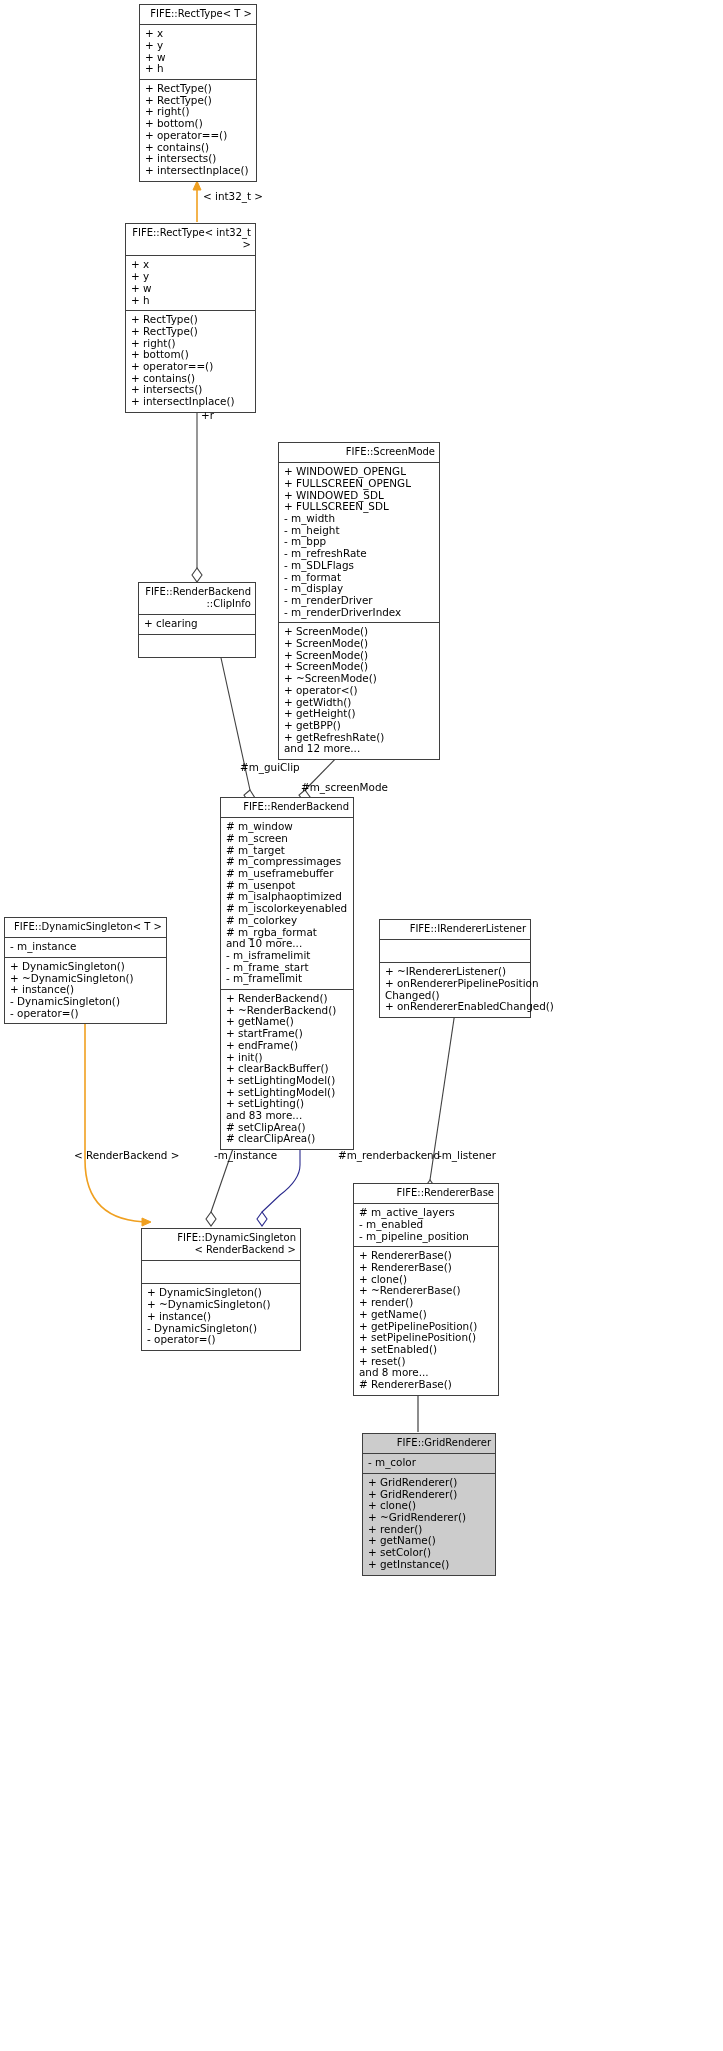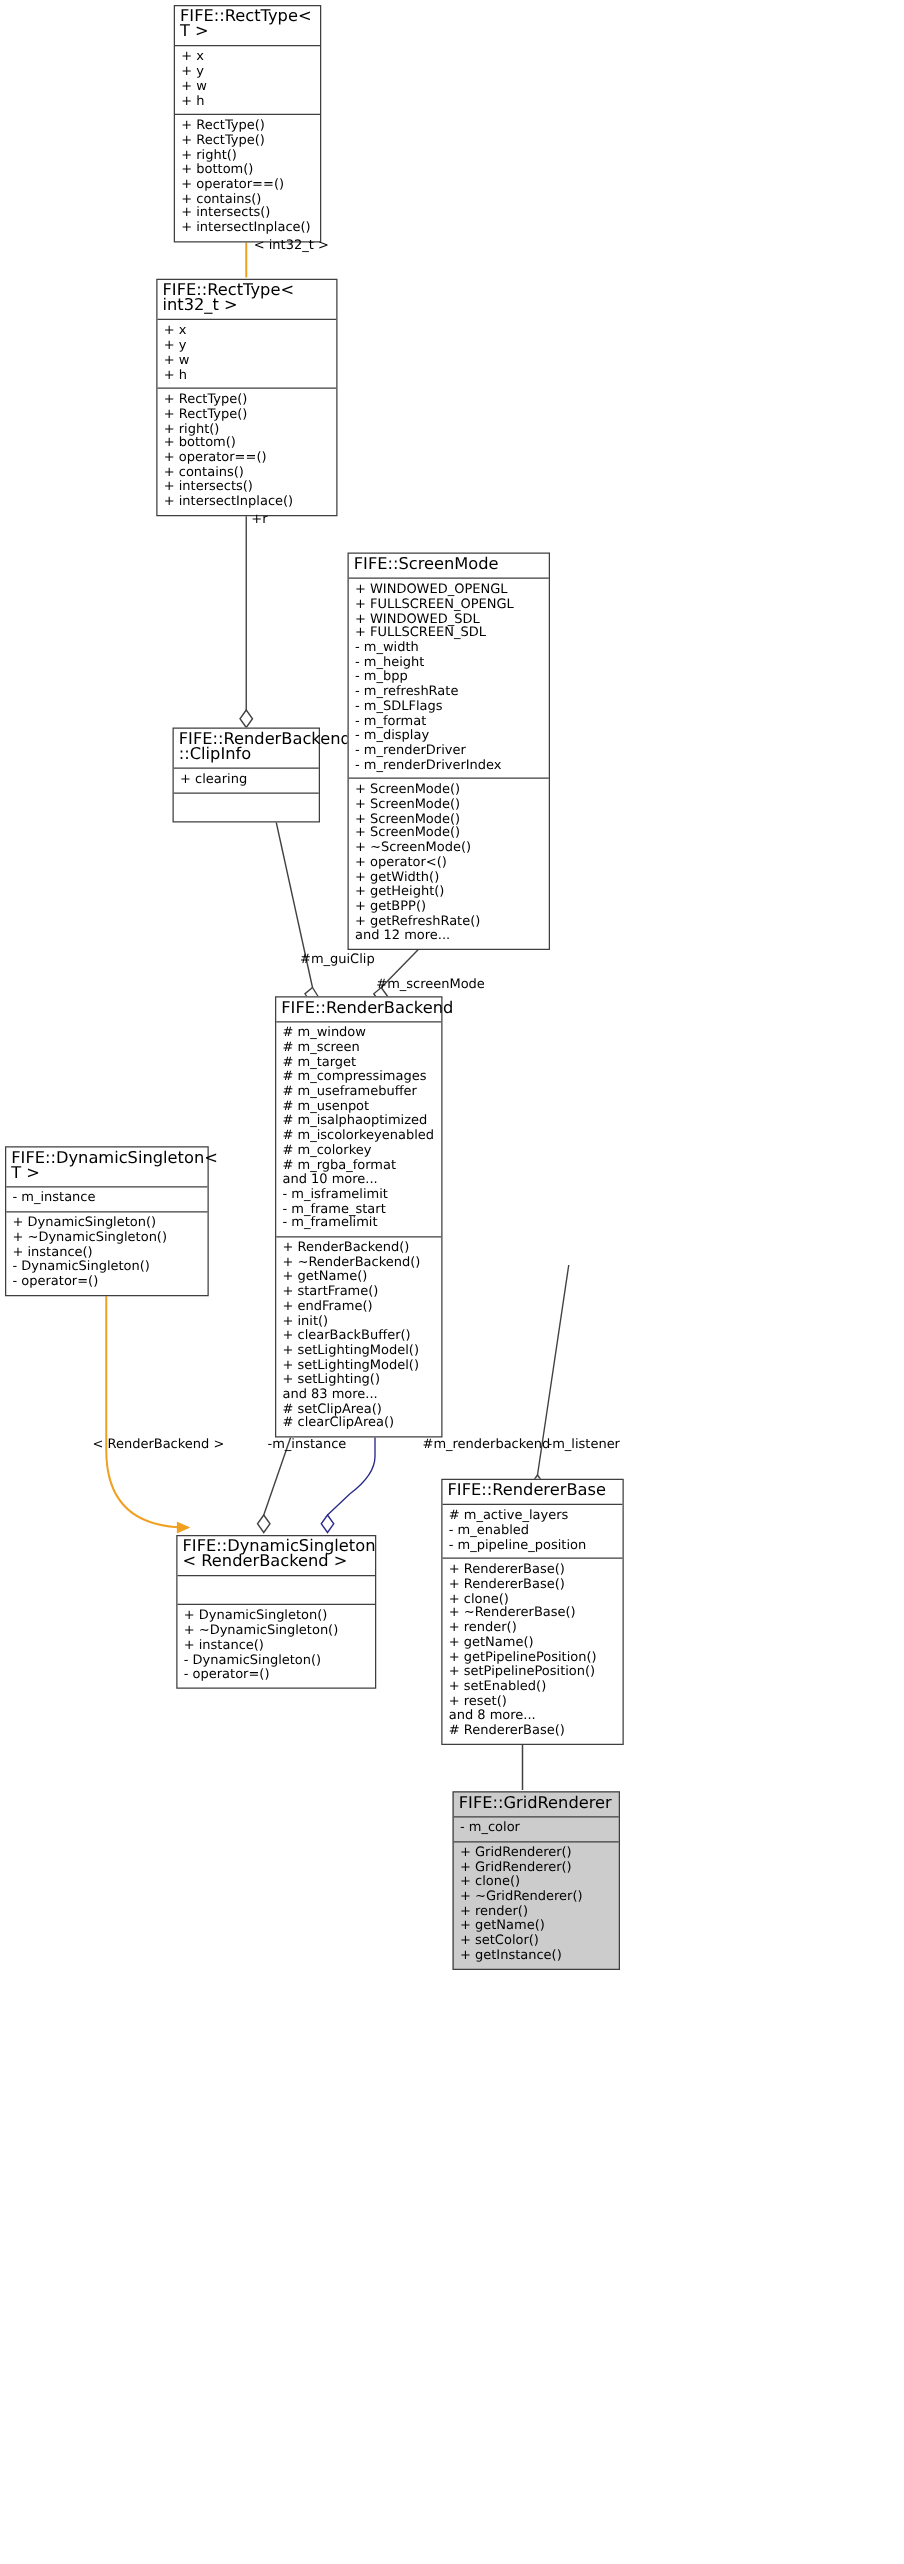--- a/index.html
+++ b/index.html
@@ -34,24 +34,24 @@
     box-sizing: border-box;
     border: 1.4px solid #3f3f3f;
     background: #ffffff;
     font-size: 10.5px;
     line-height: 11.6px;
   }
   .uml-box.filled {
     background: #cccccc;
   }
   .uml-title {
-    text-align: left;
+    text-align: right;
     padding: 3px 4px 4px 4px;
     border-bottom: 1.4px solid #3f3f3f;
-    font-size: 13px;
+    font-size: 10px;
     line-height: 12.2px;
     white-space: pre-line;
   }
   .uml-section {
     padding: 3px 4px 4px 5px;
     border-bottom: 1.4px solid #3f3f3f;
   }
   .uml-section:last-child {
     border-bottom: none;
   }
@@ -126,21 +126,21 @@
       <div class="uml-row">+ RectType()</div>
       <div class="uml-row">+ right()</div>
       <div class="uml-row">+ bottom()</div>
       <div class="uml-row">+ operator==()</div>
       <div class="uml-row">+ contains()</div>
       <div class="uml-row">+ intersects()</div>
       <div class="uml-row">+ intersectInplace()</div>
     </div>
   </div>
 
-  <div class="uml-box" style="left:125px; top:223px; width:145px;">
+  <div class="uml-box" style="left:125px; top:223px; width:131px;">
     <div class="uml-title">FIFE::RectType&lt; int32_t &gt;</div>
     <div class="uml-section">
       <div class="uml-row">+ x</div>
       <div class="uml-row">+ y</div>
       <div class="uml-row">+ w</div>
       <div class="uml-row">+ h</div>
     </div>
     <div class="uml-section">
       <div class="uml-row">+ RectType()</div>
       <div class="uml-row">+ RectType()</div>
@@ -236,20 +236,30 @@
     </div>
     <div class="uml-section">
       <div class="uml-row">+ DynamicSingleton()</div>
       <div class="uml-row">+ ~DynamicSingleton()</div>
       <div class="uml-row">+ instance()</div>
       <div class="uml-row">- DynamicSingleton()</div>
       <div class="uml-row">- operator=()</div>
     </div>
   </div>
 
+  <div class="uml-box" style="left:379px; top:919px; width:152px;">
+    <div class="uml-title">FIFE::IRendererListener</div>
+    <div class="uml-section empty"></div>
+    <div class="uml-section">
+      <div class="uml-row">+ ~IRendererListener()</div>
+      <div class="uml-row">+ onRendererPipelinePosition</div>
+      <div class="uml-row">Changed()</div>
+      <div class="uml-row">+ onRendererEnabledChanged()</div>
+    </div>
+  </div>
 
   <div class="uml-box" style="left:141px; top:1228px; width:160px;">
     <div class="uml-title">FIFE::DynamicSingleton
 &lt; RenderBackend &gt;</div>
     <div class="uml-section empty"></div>
     <div class="uml-section">
       <div class="uml-row">+ DynamicSingleton()</div>
       <div class="uml-row">+ ~DynamicSingleton()</div>
       <div class="uml-row">+ instance()</div>
       <div class="uml-row">- DynamicSingleton()</div>

